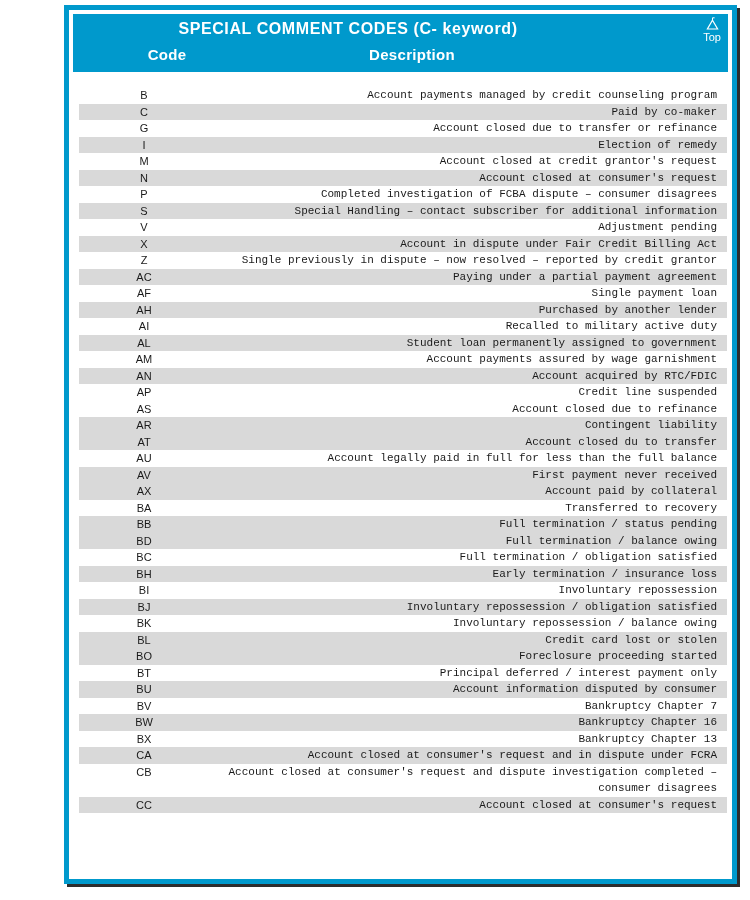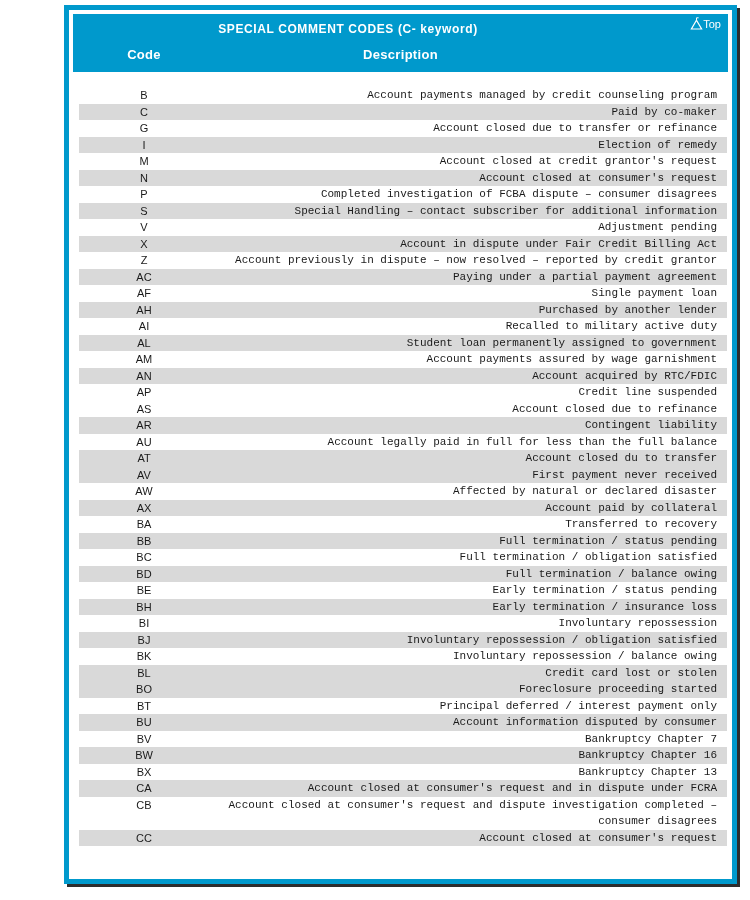--- a/index.html
+++ b/index.html
@@ -27,46 +27,47 @@
   }
   .table-header {
     position: relative;
     background: var(--accent);
     color: var(--header-text);
     padding: 7px 0 9px 0;
   }
   .table-title {
     margin-right: 105px;
     text-align: center;
-    font-size: 12px;
+    font-size: 16px;
     font-weight: bold;
     letter-spacing: 0.6px;
     line-height: 16px;
   }
   .top-link {
     position: absolute;
     top: 3px; right: 7px;
     display: flex;
-    flex-direction: row;
+    flex-direction: column;
     align-items: center;
     color: var(--header-text);
     font-size: 11px;
     line-height: 12px;
     text-decoration: none;
     cursor: pointer;
   }
   .top-link svg { display: block; margin-bottom: 1px; }
   .col-header-row {
     position: relative;
     margin-top: 10px;
     line-height: 16px;
     font-weight: bold;
-    font-size: 13px;
+    font-size: 15px;
     letter-spacing: 0.3px;
     text-align: center;
+    margin-left: 23px;
   }
   .col-header-code {
     position: absolute;
     left: 6px; top: 0;
     width: 130px;
     text-align: center;
   }
   .table-body {
     margin: 15px 1px 0 6px;
   }
@@ -147,21 +148,21 @@
       <div class="row">
         <span class="row-code">V</span>
         <div class="row-desc">Adjustment pending</div>
       </div>
       <div class="row alt">
         <span class="row-code">X</span>
         <div class="row-desc">Account in dispute under Fair Credit Billing Act</div>
       </div>
       <div class="row">
         <span class="row-code">Z</span>
-        <div class="row-desc">Account previously in dispute – now resolved – reported by credit grantor</div>
+        <div class="row-desc">Single previously in dispute – now resolved – reported by credit grantor</div>
       </div>
       <div class="row alt">
         <span class="row-code">AC</span>
         <div class="row-desc">Paying under a partial payment agreement</div>
       </div>
       <div class="row">
         <span class="row-code">AF</span>
         <div class="row-desc">Single payment loan</div>
       </div>
       <div class="row alt">
@@ -189,59 +190,51 @@
         <div class="row-desc">Credit line suspended</div>
       </div>
       <div class="row">
         <span class="row-code">AS</span>
         <div class="row-desc">Account closed due to refinance</div>
       </div>
       <div class="row alt">
         <span class="row-code">AR</span>
         <div class="row-desc">Contingent liability</div>
       </div>
+      <div class="row alt">
+        <span class="row-code">AT</span>
+        <div class="row-desc">Account closed du to transfer</div>
+      </div>
       <div class="row">
         <span class="row-code">AU</span>
         <div class="row-desc">Account legally paid in full for less than the full balance</div>
       </div>
       <div class="row alt">
-        <span class="row-code">AT</span>
-        <div class="row-desc">Account closed du to transfer</div>
-      </div>
-      <div class="row alt">
         <span class="row-code">AV</span>
         <div class="row-desc">First payment never received</div>
       </div>
-      <div class="row">
-        <span class="row-code">AW</span>
-        <div class="row-desc">Affected by natural or declared disaster</div>
-      </div>
       <div class="row alt">
         <span class="row-code">AX</span>
         <div class="row-desc">Account paid by collateral</div>
       </div>
       <div class="row">
         <span class="row-code">BA</span>
         <div class="row-desc">Transferred to recovery</div>
       </div>
       <div class="row alt">
         <span class="row-code">BB</span>
         <div class="row-desc">Full termination / status pending</div>
       </div>
+      <div class="row alt">
+        <span class="row-code">BD</span>
+        <div class="row-desc">Full termination / balance owing</div>
+      </div>
       <div class="row">
         <span class="row-code">BC</span>
         <div class="row-desc">Full termination / obligation satisfied</div>
-      </div>
-      <div class="row alt">
-        <span class="row-code">BD</span>
-        <div class="row-desc">Full termination / balance owing</div>
-      </div>
-      <div class="row">
-        <span class="row-code">BE</span>
-        <div class="row-desc">Early termination / status pending</div>
       </div>
       <div class="row alt">
         <span class="row-code">BH</span>
         <div class="row-desc">Early termination / insurance loss</div>
       </div>
       <div class="row">
         <span class="row-code">BI</span>
         <div class="row-desc">Involuntary repossession</div>
       </div>
       <div class="row alt">

